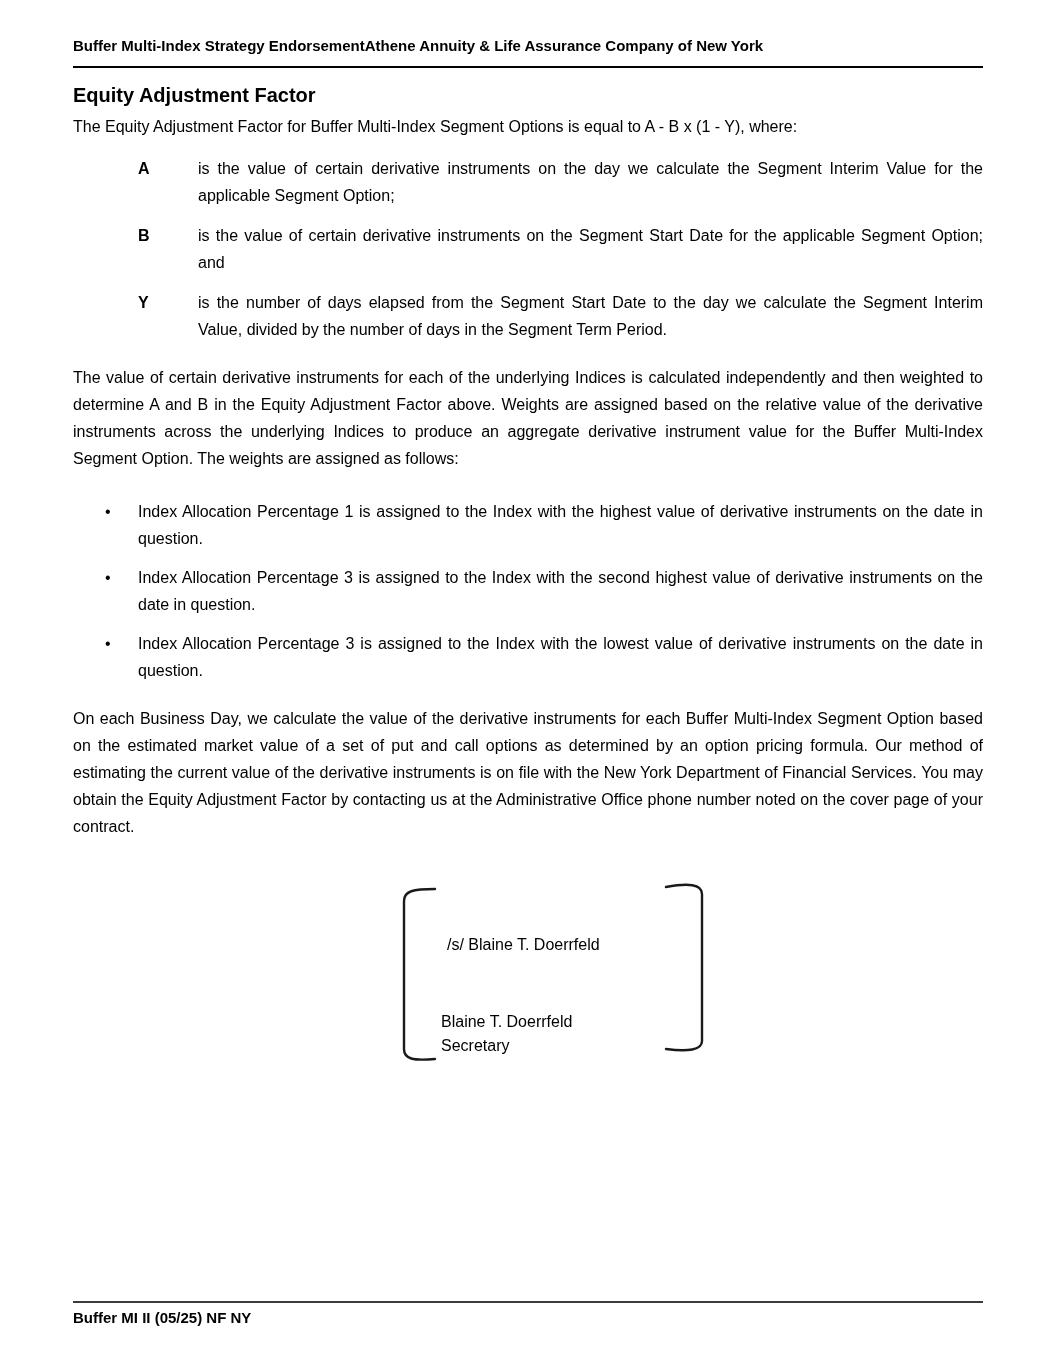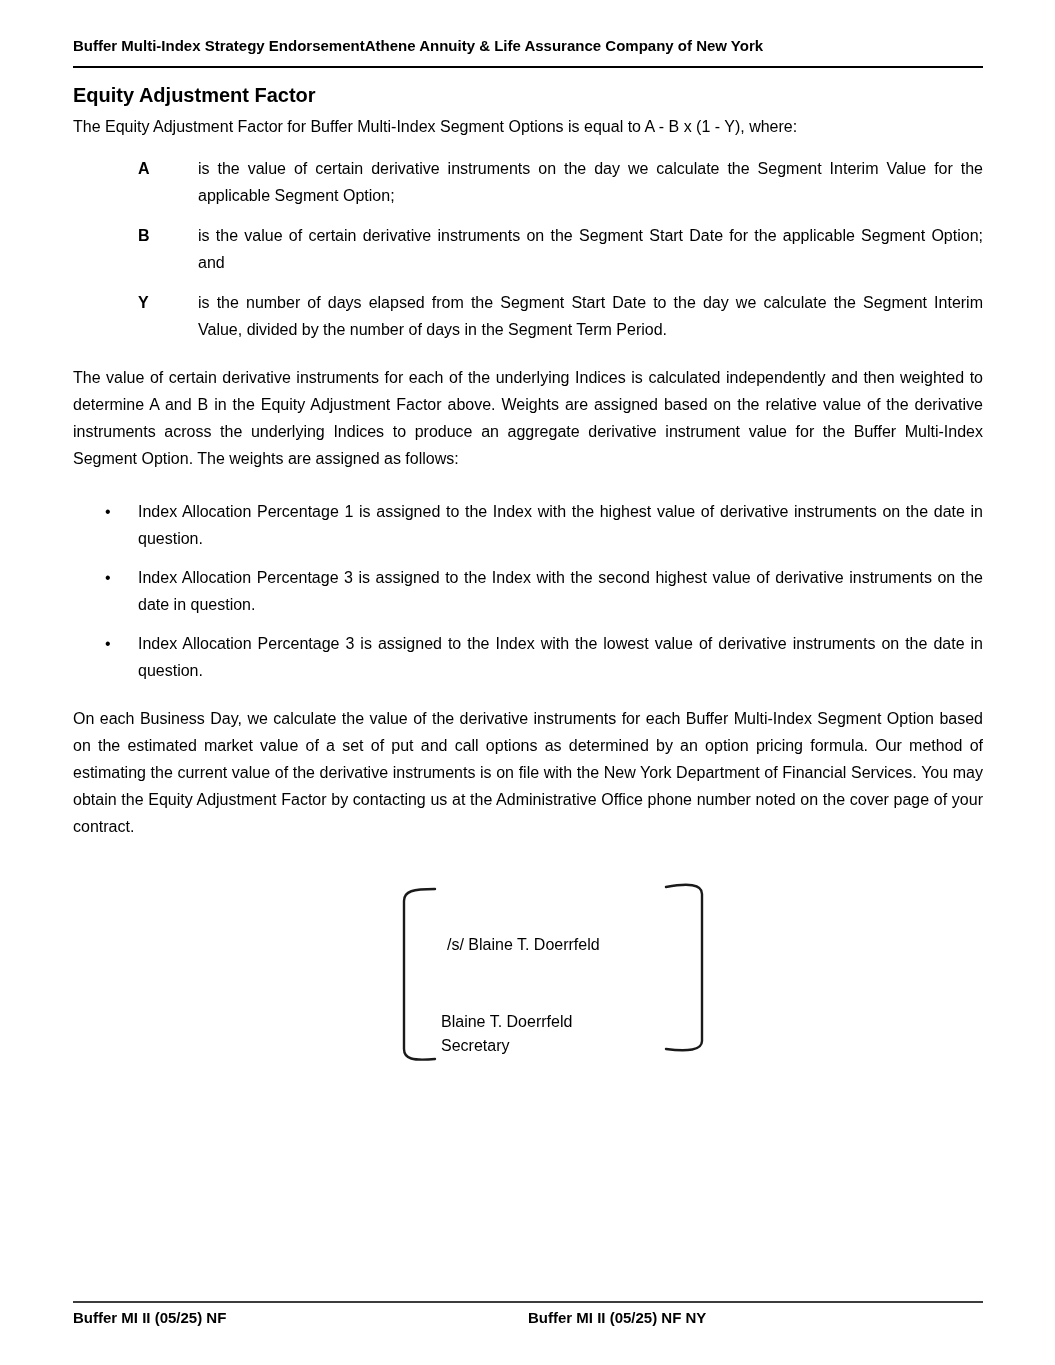--- a/index.html
+++ b/index.html
@@ -144,16 +144,15 @@
   <svg class="bracket" style="left:664px; top:881px;" width="42" height="174" viewBox="0 0 42 174">
     <path d="M 2 6 C 24 2 38 3 38 13 L 38 160 C 38 169 24 171 2 168"></path>
   </svg>
 
   <div class="sig-signed">/s/ Blaine T. Doerrfeld</div>
   <div class="sig-name">Blaine T. Doerrfeld</div>
   <div class="sig-title">Secretary</div>
 
   <div class="footer-rule"></div>
   <div class="doc-footer">
-    <span class="f-left">Buffer MI II (05/25) NF</span>
     <span class="f-right">Buffer MI II (05/25) NF NY</span>
   </div>
 </div>
 
 </body></html>

